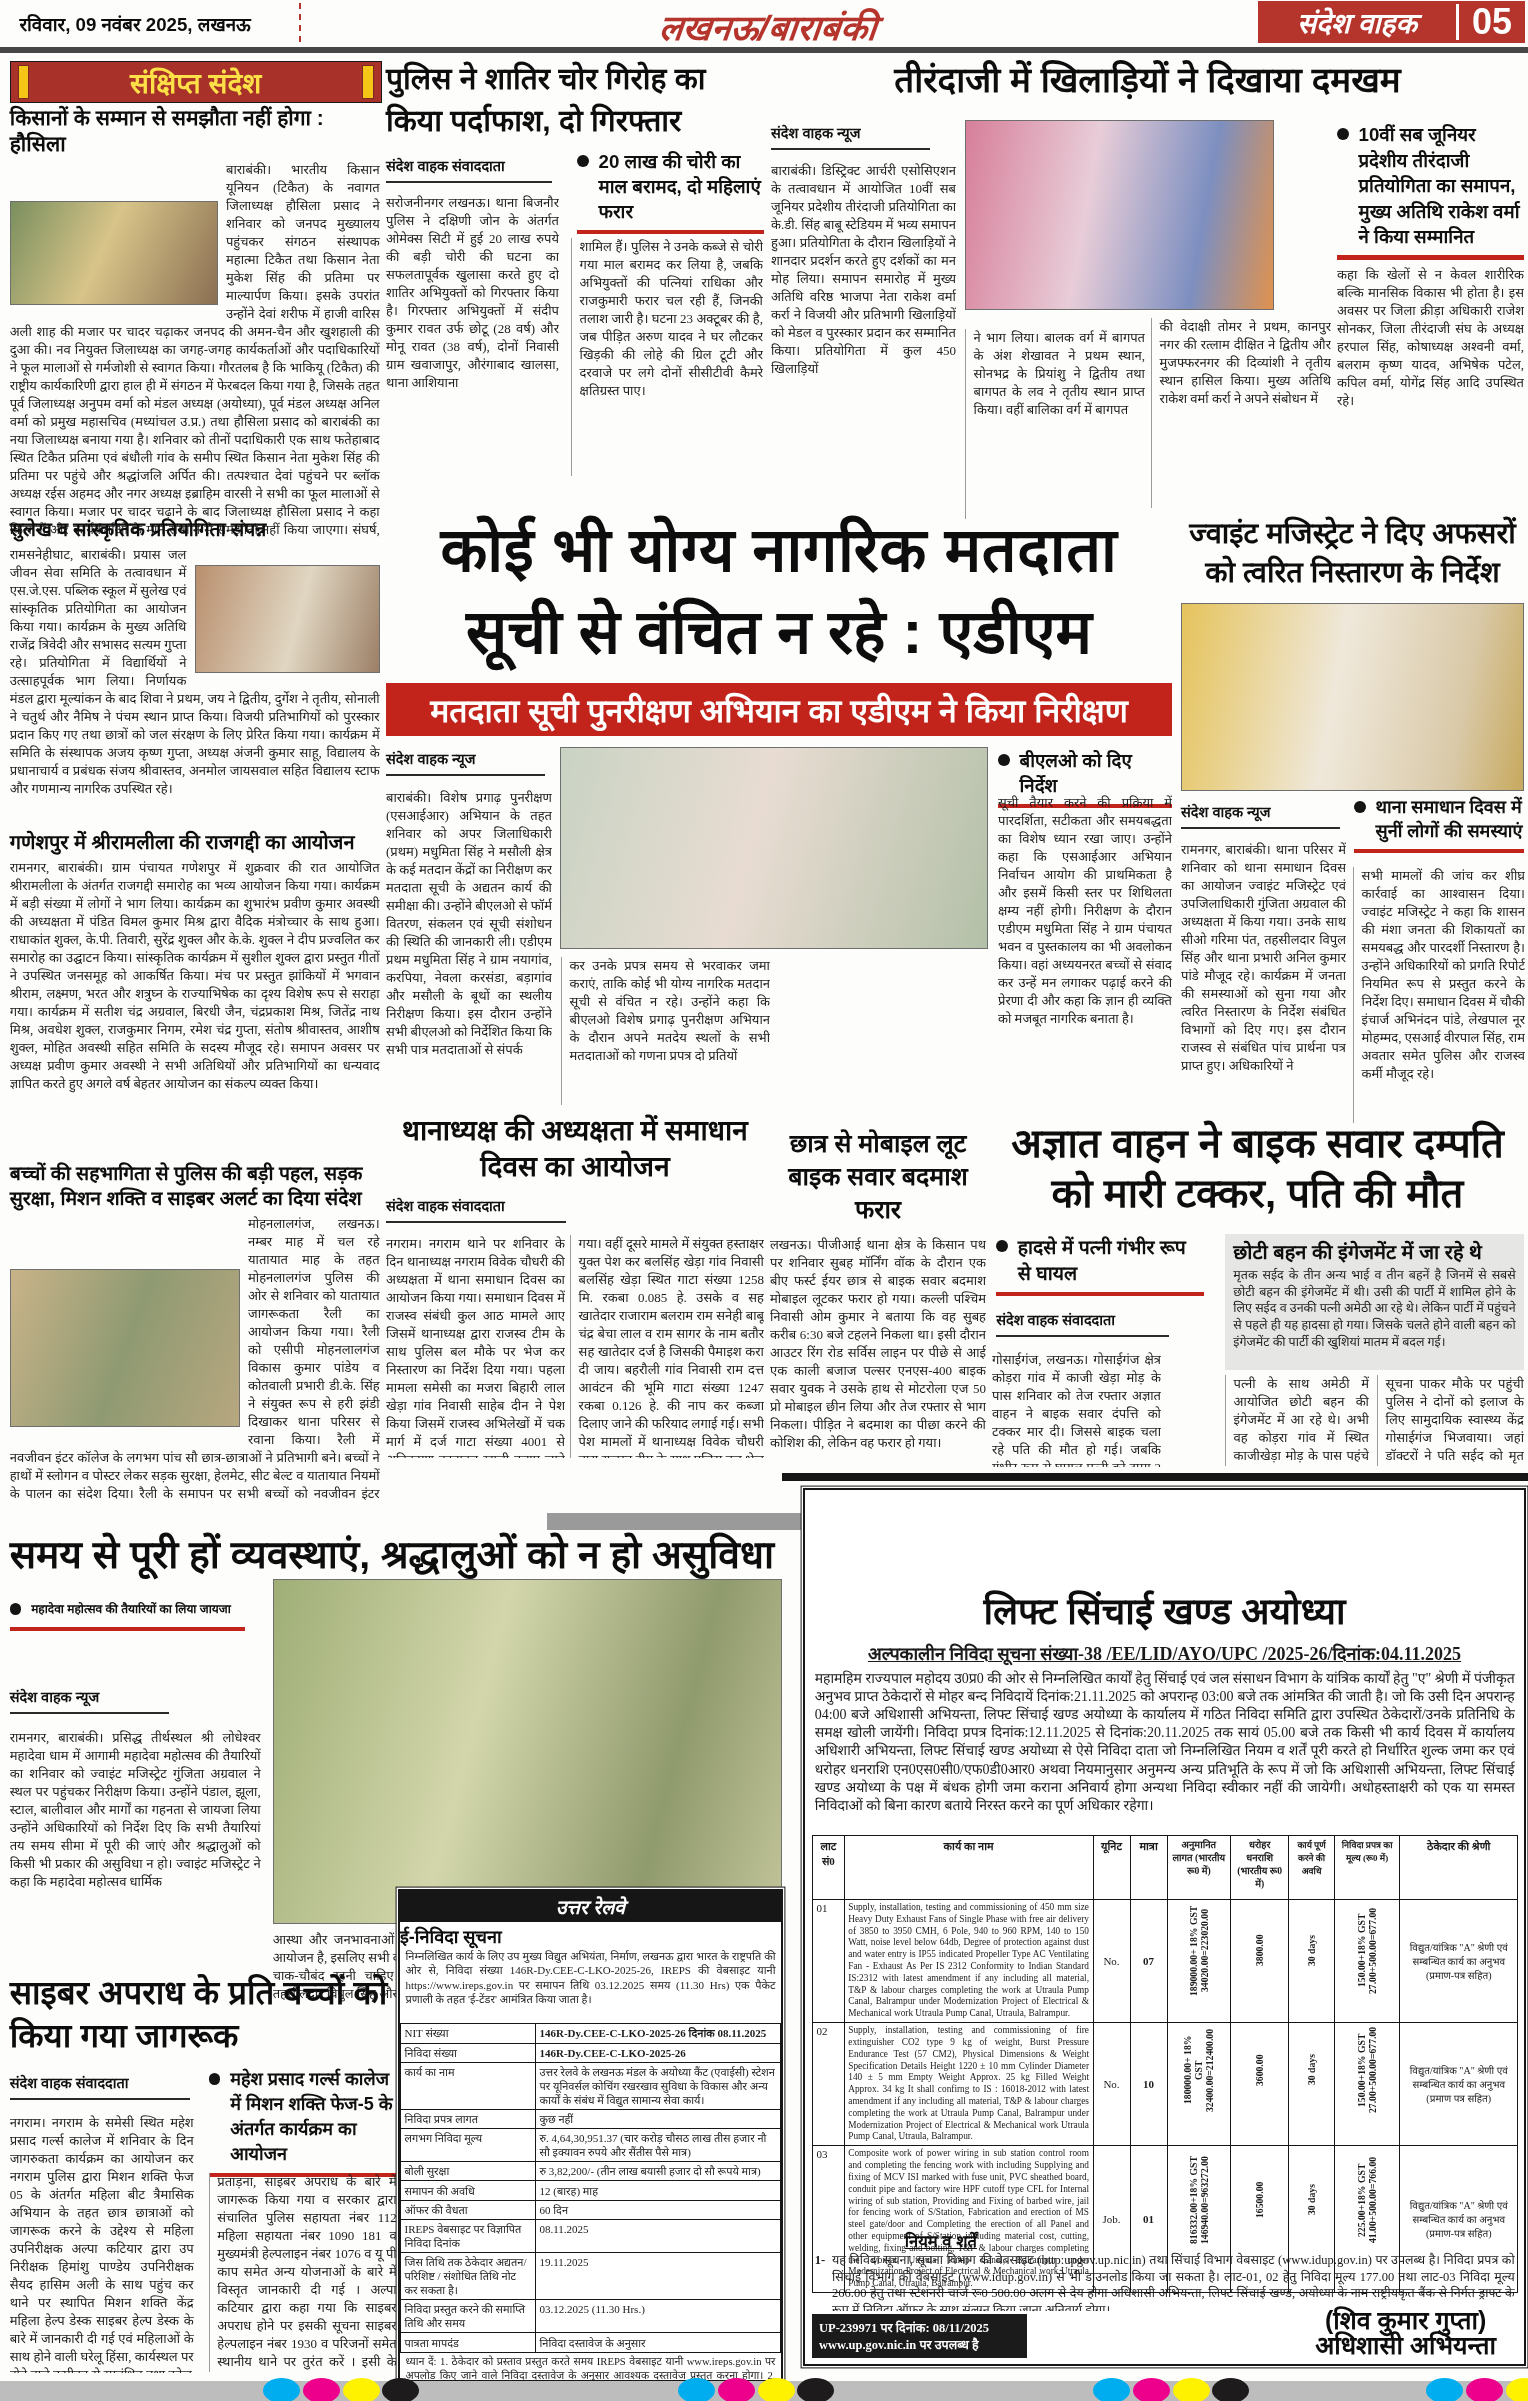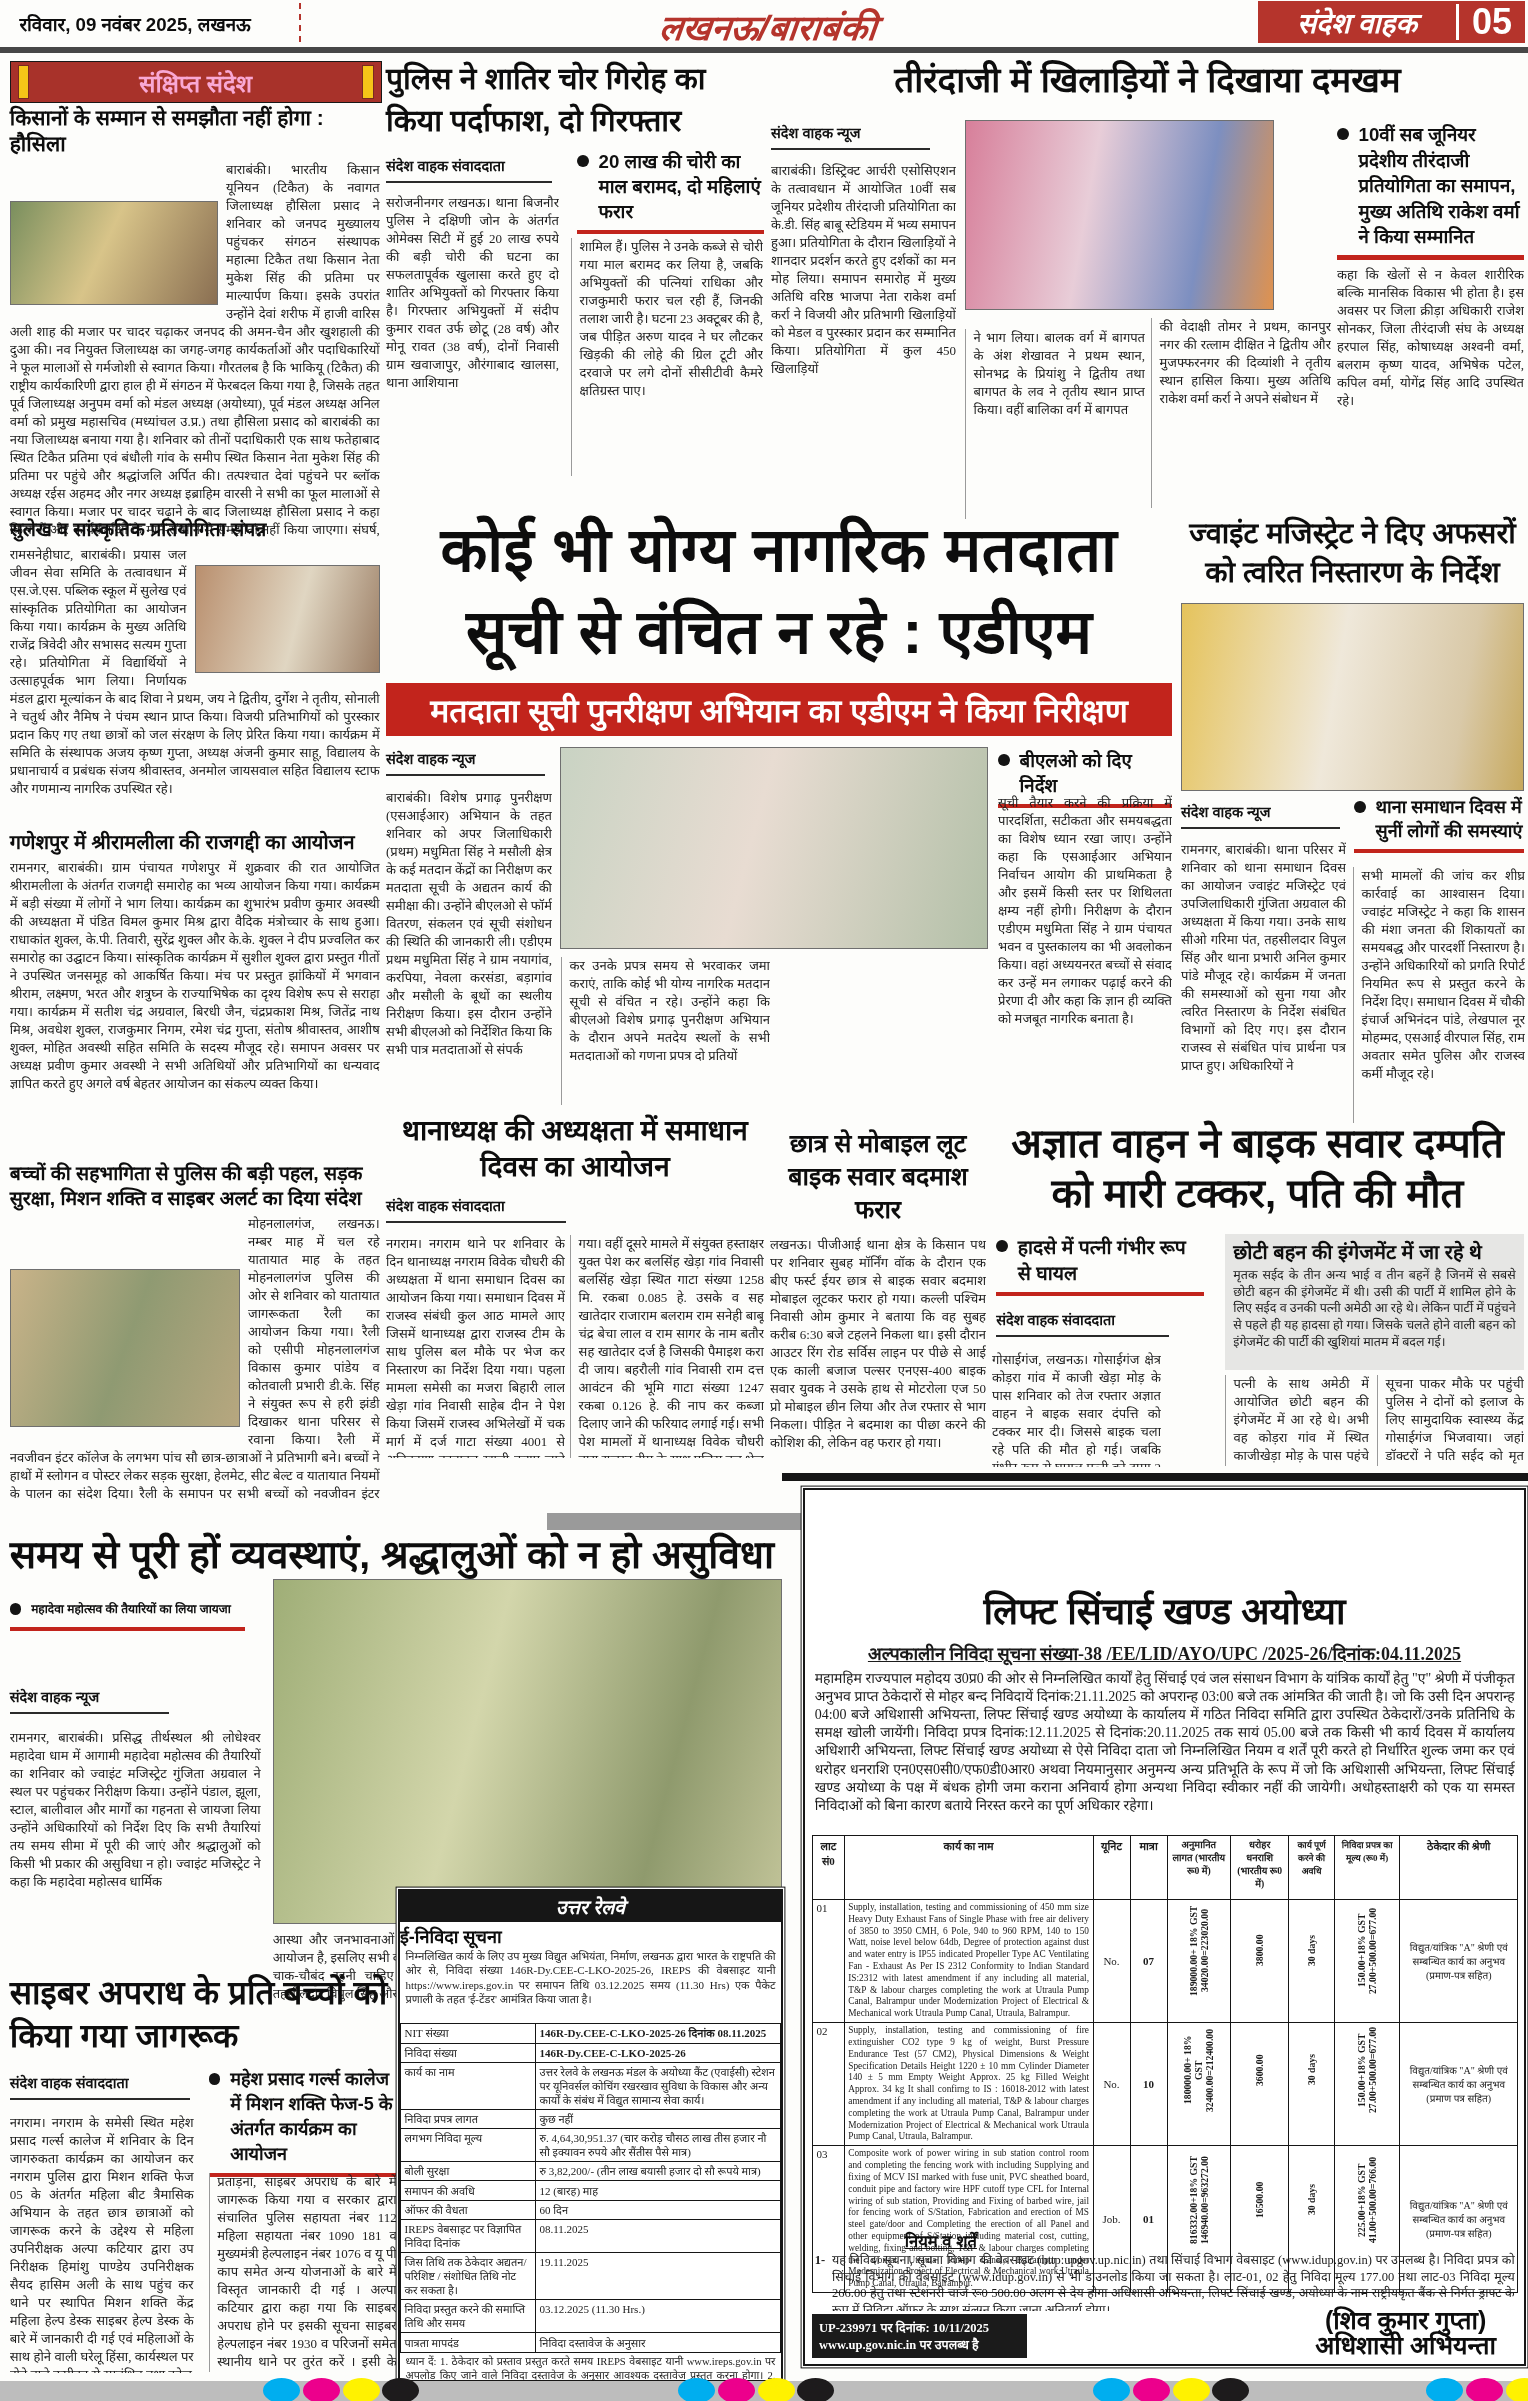--- a/index.html
+++ b/index.html
@@ -36,21 +36,21 @@
       <span class="hl" style="flex:1;color:#fff;font-size:28px;font-style:italic;text-align:center;">संदेश वाहक</span>
       <span style="width:2.8px;height:36px;background:#fff;"></span>
       <span class="hl" style="width:66px;color:#fff;font-size:36px;text-align:center;">05</span>
     </div>
   </div>
   <div class="abs" style="left:0;top:47px;width:1529px;height:6.2px;background:#474747;"></div>
 
   <div class="abs" style="left:9.7px;top:61px;width:370px;height:40px;background:#a8322a;border:1.4px solid #181818;display:flex;align-items:center;justify-content:center;">
     <span class="abs" style="left:7px;top:2.8px;width:9.7px;height:32px;background:#f5c518;border:0.7px solid #7a2a20;"></span>
     <span class="abs" style="right:7px;top:2.8px;width:9.7px;height:32px;background:#f5c518;border:0.7px solid #7a2a20;"></span>
-    <span class="hl" style="color:#f9a8d4;font-size:24px;">संक्षिप्त संदेश</span>
+    <span class="hl" style="color:#fde047;font-size:28px;">संक्षिप्त संदेश</span>
   </div>
 
   <div class="abs" style="left:9.7px;top:105px;width:370px;height:410px;">
     <div class="hl" style="font-size:21px;line-height:26px;">किसानों के सम्मान से समझौता नहीं होगा : हौसिला</div>
     <div class="body" style="margin-top:4.2px;height:376px;">
       <div class="photo" style="float:left;width:208px;height:104px;margin:40px 8.3px 4.2px 0;background:linear-gradient(115deg,#7a8f5e 0%,#d8c489 45%,#8a6f52 100%);"></div>
       <span>बाराबंकी। भारतीय किसान यूनियन (टिकैत) के नवागत जिलाध्यक्ष हौसिला प्रसाद ने शनिवार को जनपद मुख्यालय पहुंचकर संगठन संस्थापक महात्मा टिकैत तथा किसान नेता मुकेश सिंह की प्रतिमा पर माल्यार्पण किया। इसके उपरांत उन्होंने देवां शरीफ में हाजी वारिस अली शाह की मजार पर चादर चढ़ाकर जनपद की अमन-चैन और खुशहाली की दुआ की। नव नियुक्त जिलाध्यक्ष का जगह-जगह कार्यकर्ताओं और पदाधिकारियों ने फूल मालाओं से गर्मजोशी से स्वागत किया। गौरतलब है कि भाकियू (टिकैत) की राष्ट्रीय कार्यकारिणी द्वारा हाल ही में संगठन में फेरबदल किया गया है, जिसके तहत पूर्व जिलाध्यक्ष अनुपम वर्मा को मंडल अध्यक्ष (अयोध्या), पूर्व मंडल अध्यक्ष अनिल वर्मा को प्रमुख महासचिव (मध्यांचल उ.प्र.) तथा हौसिला प्रसाद को बाराबंकी का नया जिलाध्यक्ष बनाया गया है। शनिवार को तीनों पदाधिकारी एक साथ फतेहाबाद स्थित टिकैत प्रतिमा एवं बंधौली गांव के समीप स्थित किसान नेता मुकेश सिंह की प्रतिमा पर पहुंचे और श्रद्धांजलि अर्पित की। तत्पश्चात देवां पहुंचने पर ब्लॉक अध्यक्ष रईस अहमद और नगर अध्यक्ष इब्राहिम वारसी ने सभी का फूल मालाओं से स्वागत किया। मजार पर चादर चढ़ाने के बाद जिलाध्यक्ष हौसिला प्रसाद ने कहा किसानों और कार्यकर्ताओं के मान-सम्मान से समझौता नहीं किया जाएगा। संघर्ष, सेवा और त्याग संगठन की मूल विचारधारा है और हर कार्यकर्ता इसके प्रति समर्पित है। इस अवसर पर प्रदेश सचिव उत्तम सिंह, गिरीश चंद, राम सेवक रावत, मीडिया प्रभारी सतीश वर्मा, ओमप्रकाश वर्मा, राजेश वर्मा, कुलदीप वर्मा, पवन वर्मा, लल्लन वारसी, अंकित तिवारी, मो. रजी सहित बड़ी संख्या में कार्यकर्ता एवं पदाधिकारी मौजूद रहे।</span>
     </div>
   </div>
 
@@ -361,21 +361,21 @@
       </table>
     <div class="abs" style="left:9.7px;top:739px;width:700px;height:82px;overflow:hidden;">
       <div class="hl" style="font-size:16.6px;text-decoration:underline;margin-left:90px;">नियम व शर्तें</div>
       <div style="display:flex;gap:7px;font-size:12.5px;line-height:16.6px;text-align:justify;">
           <b>1-</b>
           <span>यह निविदा सूचना, सूचना विभाग की वेबसाइट (http:upgov.up.nic.in) तथा सिंचाई विभाग वेबसाइट (www.idup.gov.in) पर उपलब्ध है। निविदा प्रपत्र को सिंचाई विभाग की वेबसाइट (www.idup.gov.in) से भी डाउनलोड किया जा सकता है। लाट-01, 02 हेतु निविदा मूल्य 177.00 तथा लाट-03 निविदा मूल्य 266.00 हेतु तथा स्टेशनरी चार्ज रू0 500.00 अलग से देय होगा अधिशासी अभियन्ता, लिफ्ट सिंचाई खण्ड, अयोध्या के नाम राष्ट्रीयकृत बैंक से निर्गत ड्राफ्ट के रूप में निविदा ऑफर के साथ संलग्न किया जाना अनिवार्य होगा।</span>
         </div>
 
     </div>
     <div class="abs" style="left:7px;top:824px;width:215px;height:44px;background:#1b1b1b;color:#fff;display:flex;flex-direction:column;justify-content:center;padding-left:7px;box-sizing:border-box;">
-      <span style="font-size:12.5px;font-weight:bold;">UP-239971 पर दिनांक: 10/11/2025</span>
+      <span style="font-size:12.5px;font-weight:bold;">UP-239971 पर दिनांक: 08/11/2025</span>
       <span style="font-size:12.5px;font-weight:bold;">www.up.gov.nic.in पर उपलब्ध है</span>
     </div>
     <div class="abs hl" style="right:28px;top:818px;text-align:center;font-size:25px;line-height:25px;">
       <div>(शिव कुमार गुप्ता)</div>
       <div>अधिशासी अभियन्ता</div>
     </div>
   </div>
 
   <div class="abs" style="left:0;top:2381px;width:1529px;height:21px;background:#bdbdbd;">
     <div class="abs regset" style="left:263px;top:-2.8px;">

